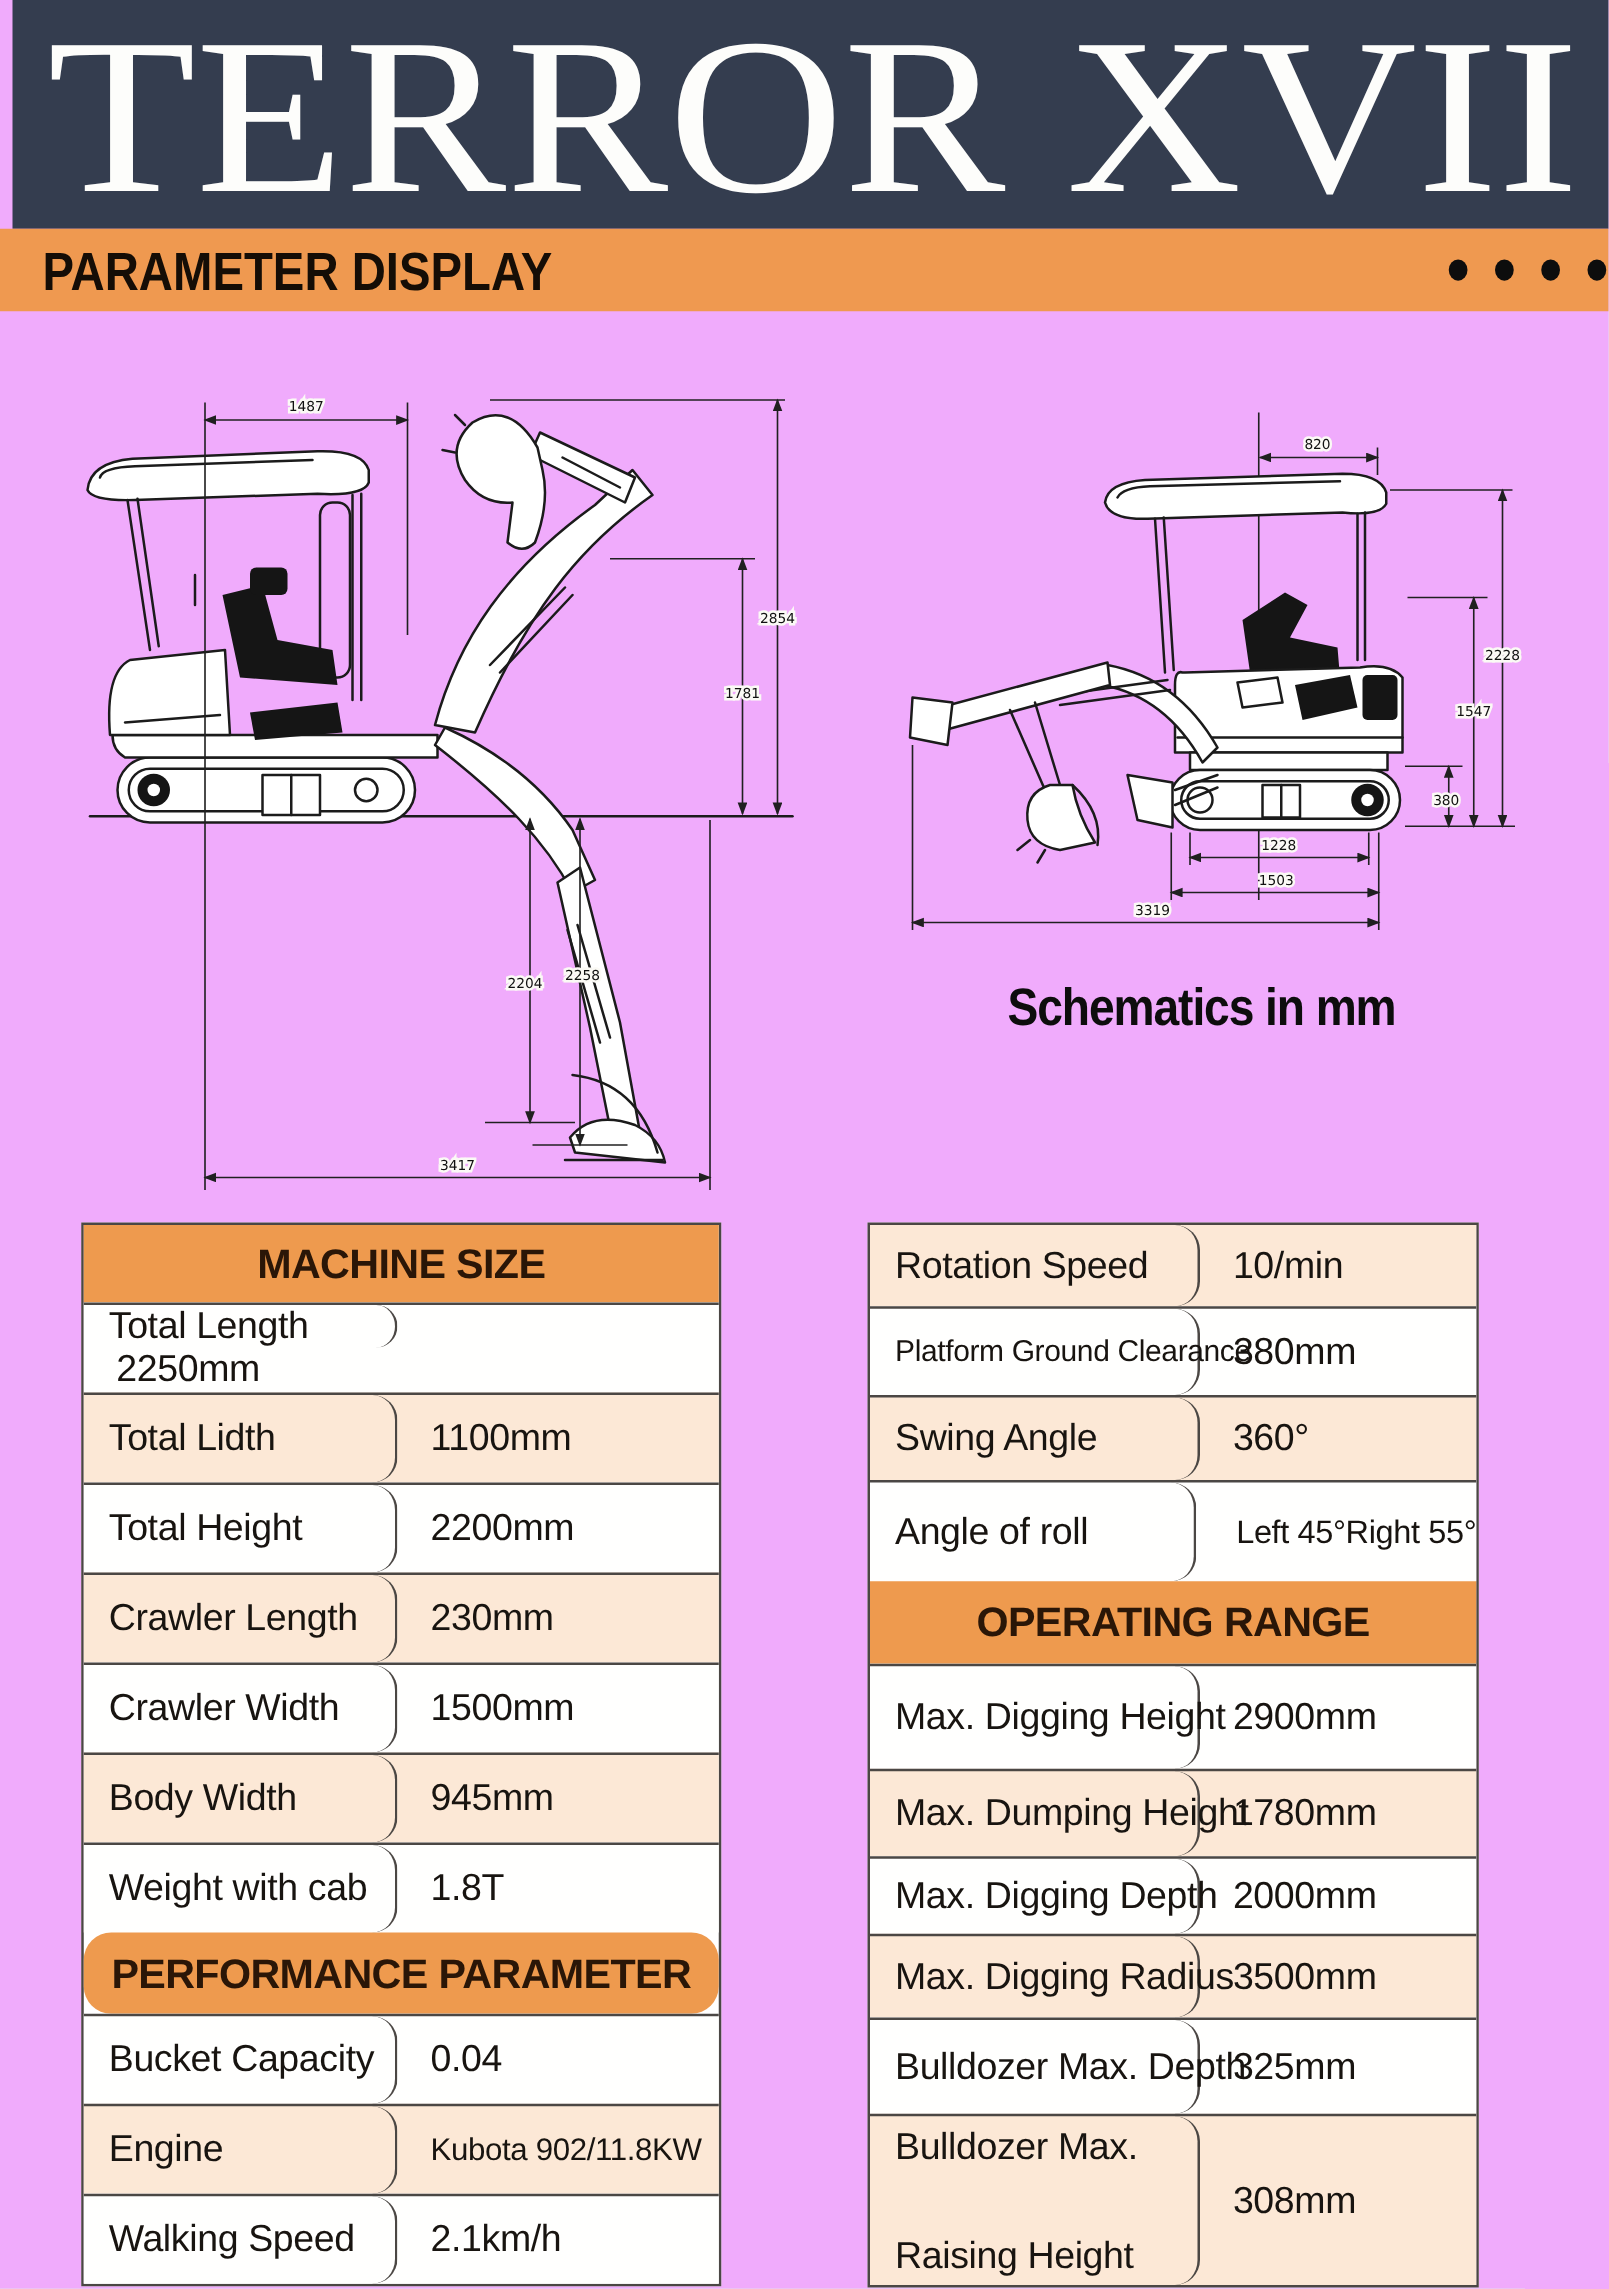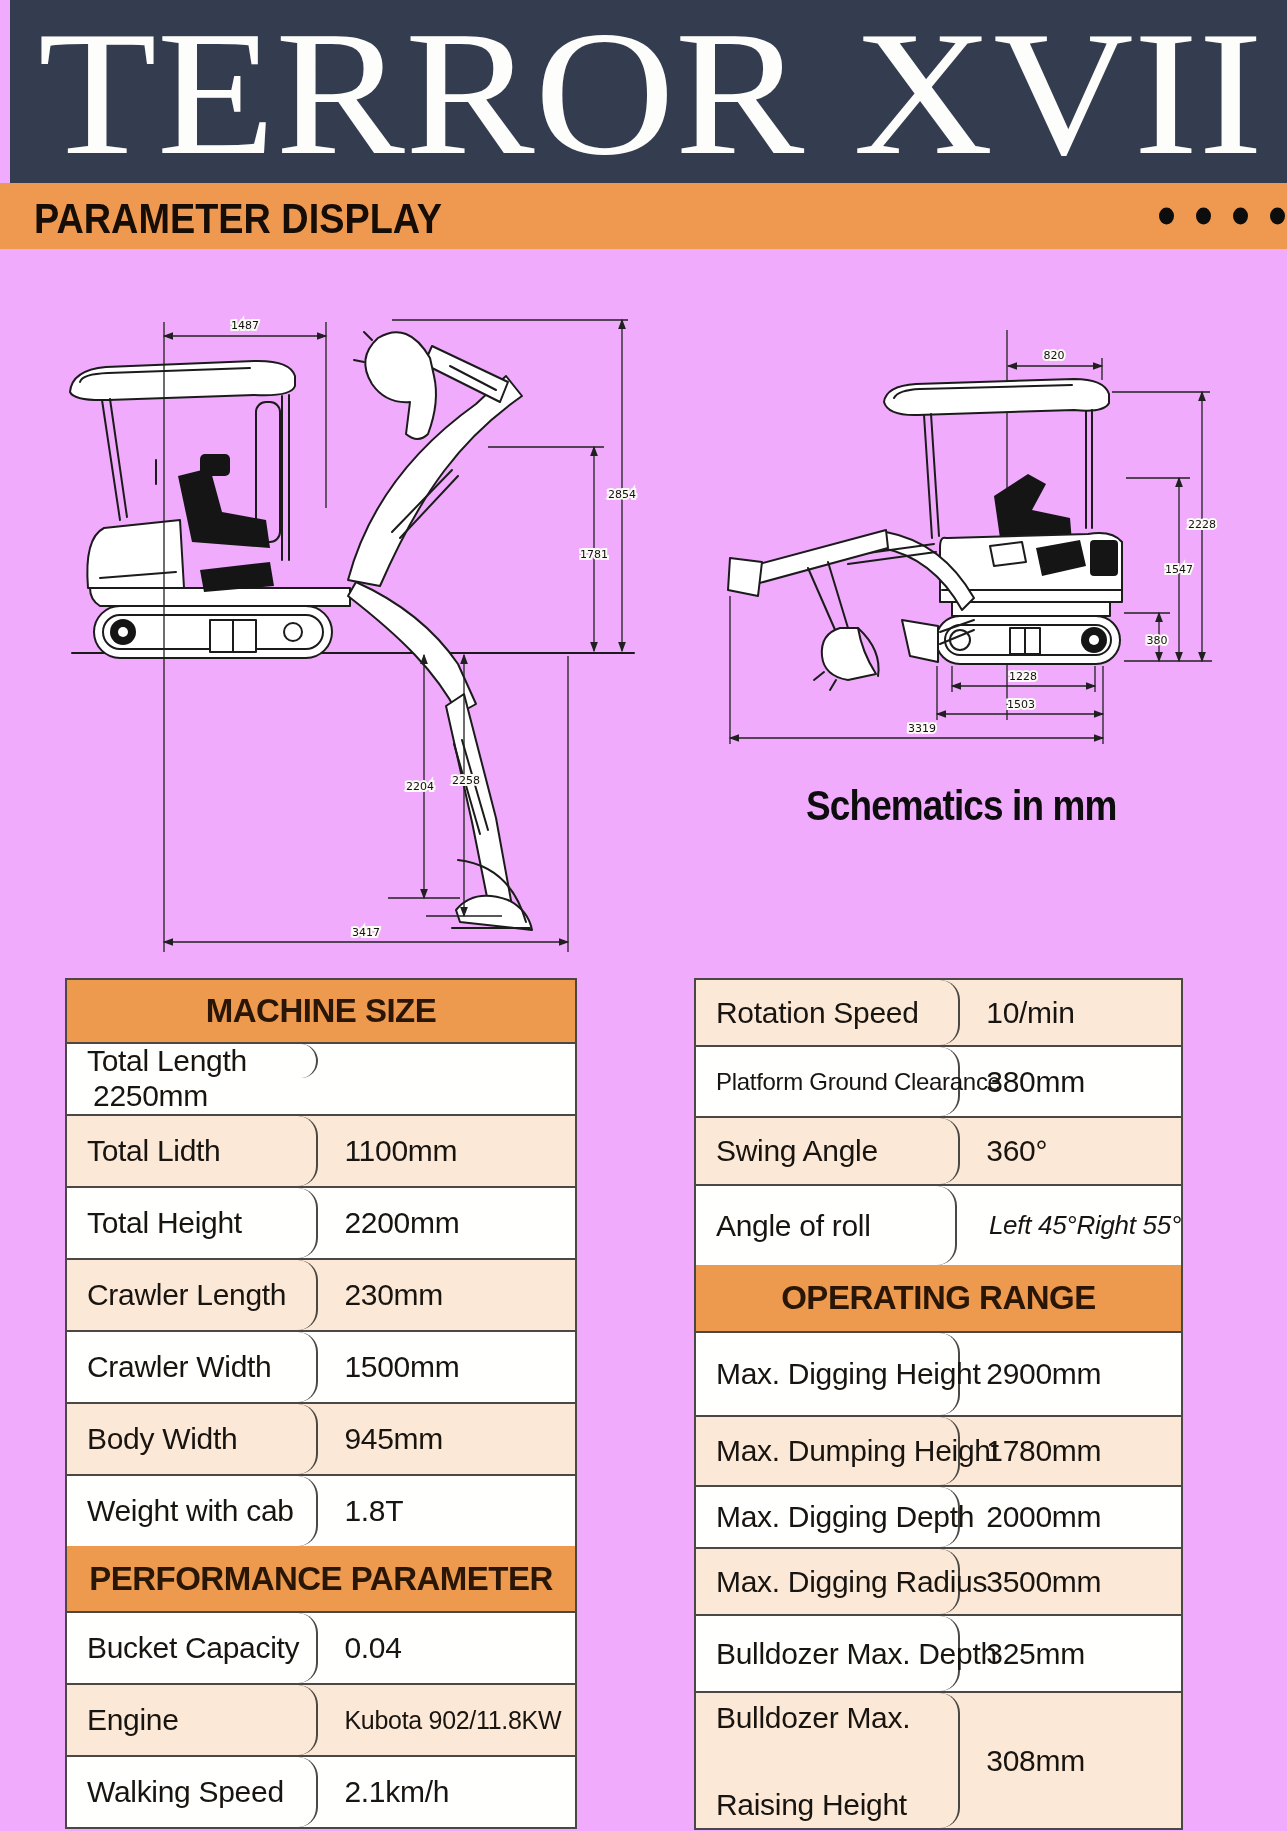--- a/index.html
+++ b/index.html
@@ -249,21 +249,21 @@
       <div class="tv">1500mm</div>
     </div>
     <div class="trow peach" style="height:70px;">
       <div class="tl">Body Width</div>
       <div class="tv">945mm</div>
     </div>
     <div class="trow white" style="height:70px;">
       <div class="tl">Weight with cab</div>
       <div class="tv">1.8T</div>
     </div>
-    <div class="thead" style="height:65px;">
+    <div class="thead" style="height:65px;border-radius:22px;">
       <span>PERFORMANCE PARAMETER</span>
     </div>
     <div class="trow white" style="height:70px;">
       <div class="tl">Bucket Capacity</div>
       <div class="tv">0.04</div>
     </div>
     <div class="trow peach" style="height:70px;">
       <div class="tl">Engine</div>
       <div class="tv kb">Kubota 902/11.8KW</div>
     </div>
@@ -281,21 +281,21 @@
     <div class="trow white" style="height:69px;">
       <div class="tl sm">Platform Ground Clearance</div>
       <div class="tv">380mm</div>
     </div>
     <div class="trow peach" style="height:66px;">
       <div class="tl">Swing Angle</div>
       <div class="tv">360°</div>
     </div>
     <div class="trow white" style="height:79px;">
       <div class="tl">Angle of roll</div>
-      <div class="tv md" style="padding-left:32px;font-style:italic;">Left 45°Right 55°</div>
+      <div class="tv md" style="padding-left:32px;">Left 45°Right 55°</div>
     </div>
     <div class="thead" style="height:66px;">
       <span>OPERATING RANGE</span>
     </div>
     <div class="trow white" style="height:82px;">
       <div class="tl">Max. Digging Height</div>
       <div class="tv">2900mm</div>
     </div>
     <div class="trow peach" style="height:68px;">
       <div class="tl">Max. Dumping Height</div>

